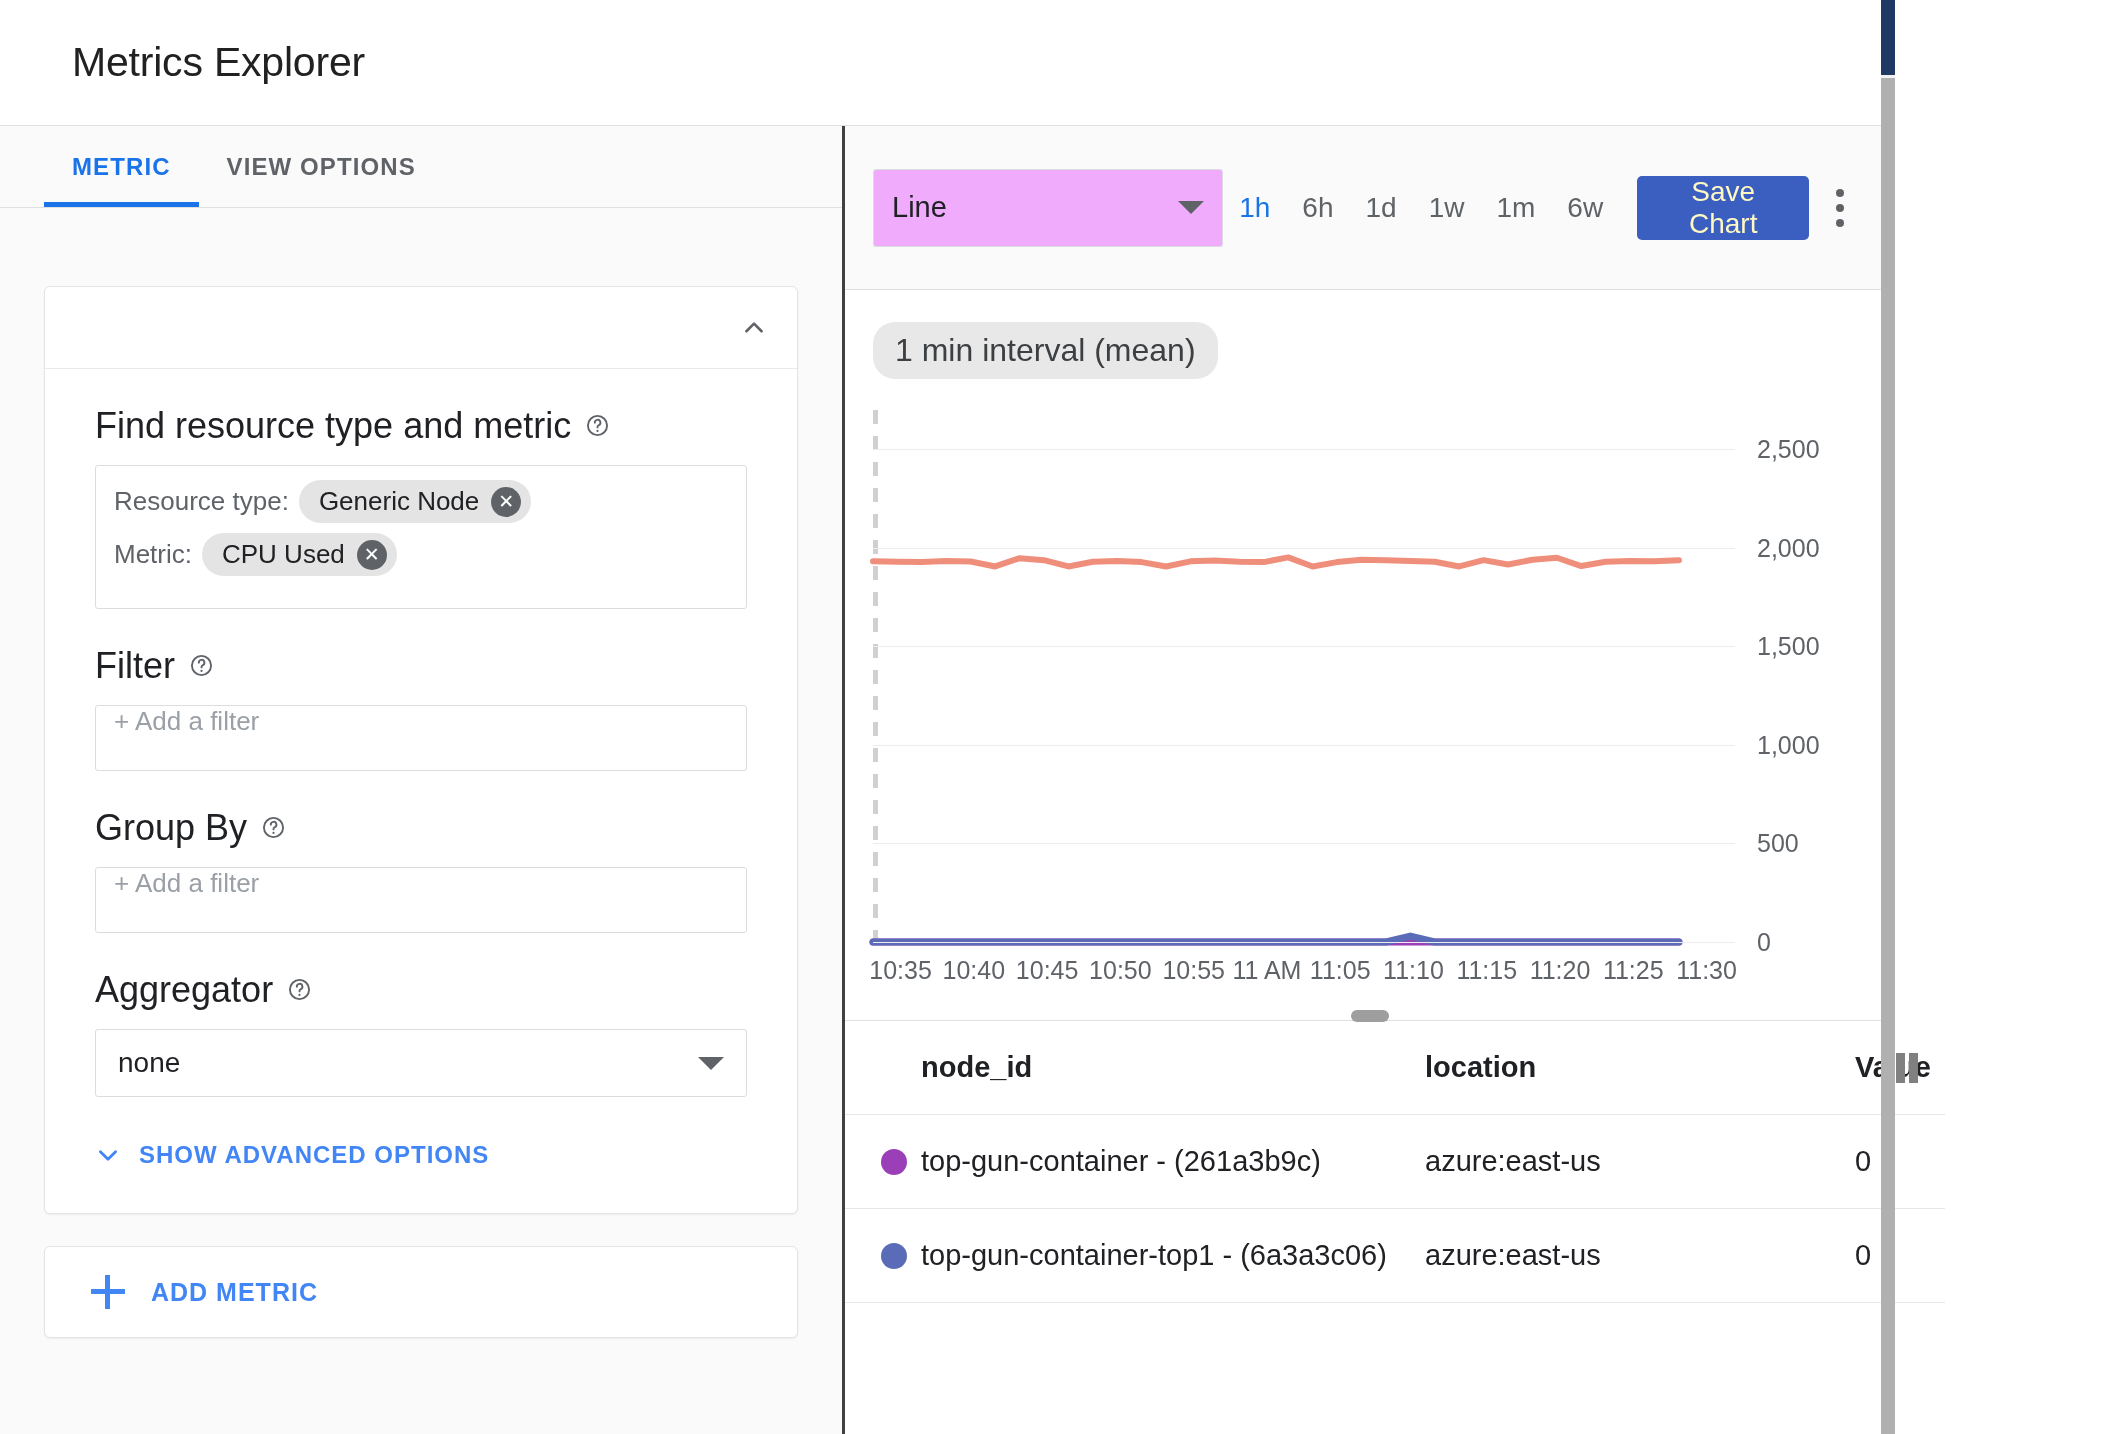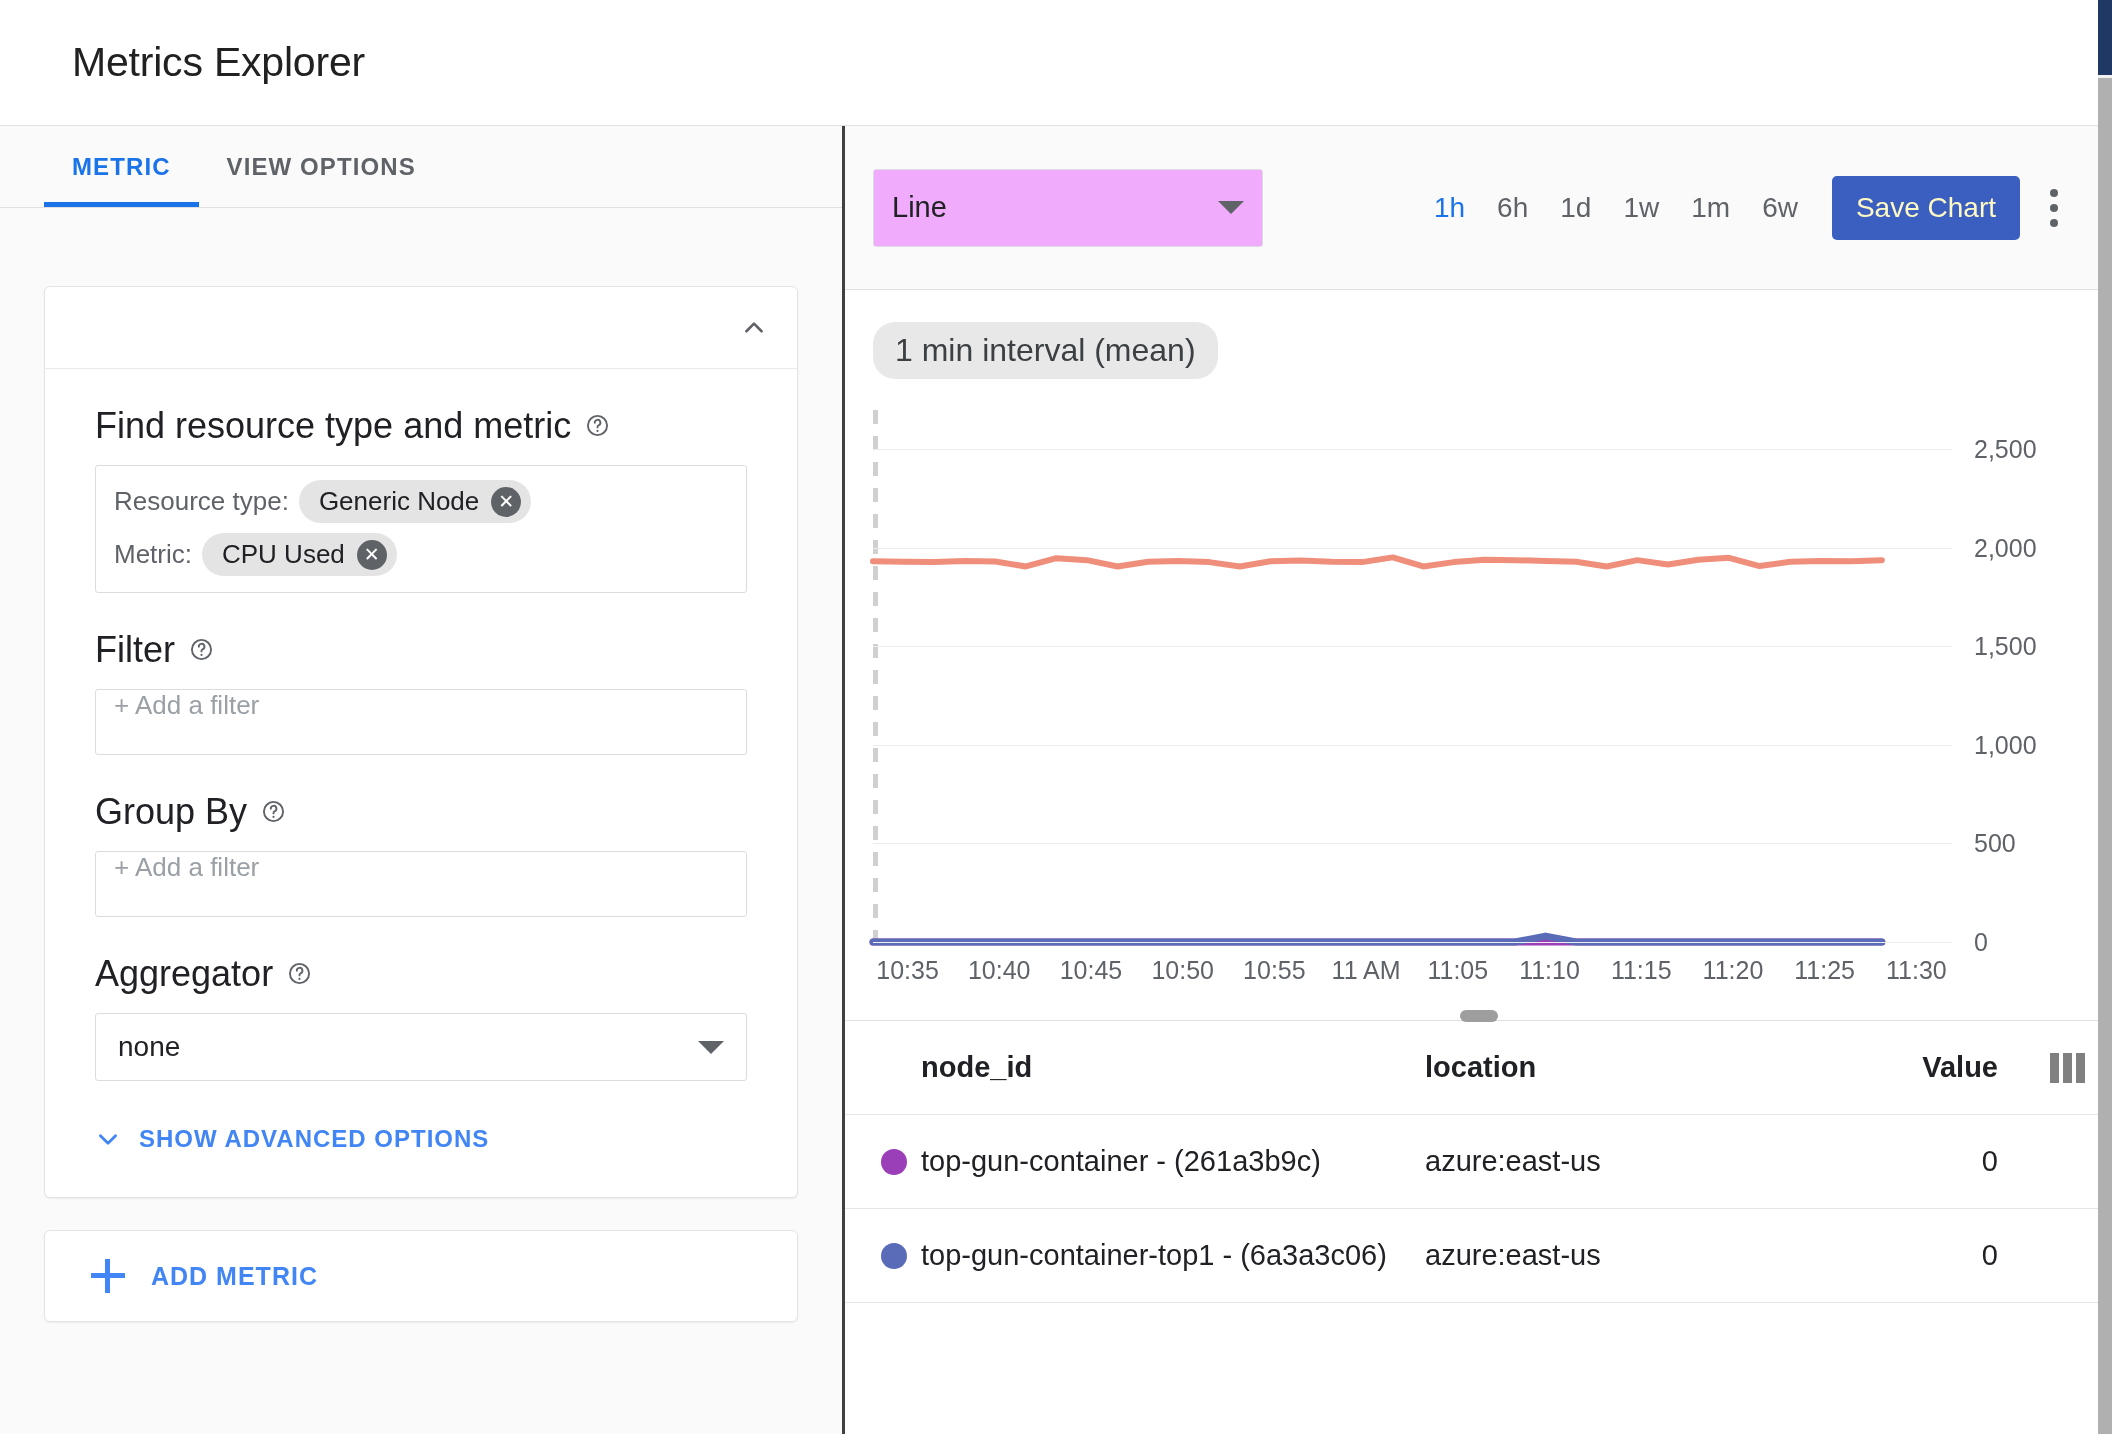--- a/index.html
+++ b/index.html
@@ -2,21 +2,21 @@
 <html><head>
 <meta charset="utf-8">
 <style>
   * { box-sizing: border-box; margin: 0; padding: 0; }
   html, body {
     width: 2112px; height: 1434px;
     font-family: "Liberation Sans", sans-serif;
     background: #ffffff;
     overflow: hidden;
   }
-  .app { width: 2112px; height: 1434px; position: relative; background:#fff; display:flex; flex-direction:column; }
+  .app { width: 1895px; height: 1434px; position: relative; background:#fff; display:flex; flex-direction:column; }
 
   
   .titlebar {
     height: 126px; min-height:126px; background:#fff;
     border-bottom: 1px solid #e0e0e0;
     display:flex; align-items:center; padding-left: 72px;
   }
   .titlebar h1 { font-size: 41px; font-weight: 400; color: #212121; letter-spacing: -0.2px; }
 
   
@@ -52,21 +52,21 @@
 
   .card-inner { padding: 36px 50px 44px 50px; }
 
   .field-label {
     display:flex; align-items:center; gap:14px;
     font-size: 36px; color:#202124; font-weight:400; margin-bottom: 18px;
   }
   .help-icon { width:25px; height:25px; color:#5f6368; flex:none; }
 
   .chipbox {
-    border:1px solid #dadce0; border-radius:3px; padding: 14px 18px 16px 18px;
+    border:1px solid #dadce0; border-radius:3px; padding: 14px 18px 32px 18px;
     display:flex; flex-direction:column; gap:10px; background:#fff;
   }
   .chiprow { display:flex; align-items:center; gap:10px; }
   .chiprow .key { font-size: 26px; color:#5f6368; }
   .chip {
     display:inline-flex; align-items:center; gap:12px;
     background:#e4e4e4; border-radius:22px; padding: 6px 10px 6px 20px;
     font-size: 26px; color:#202124;
   }
   .chip-x {

